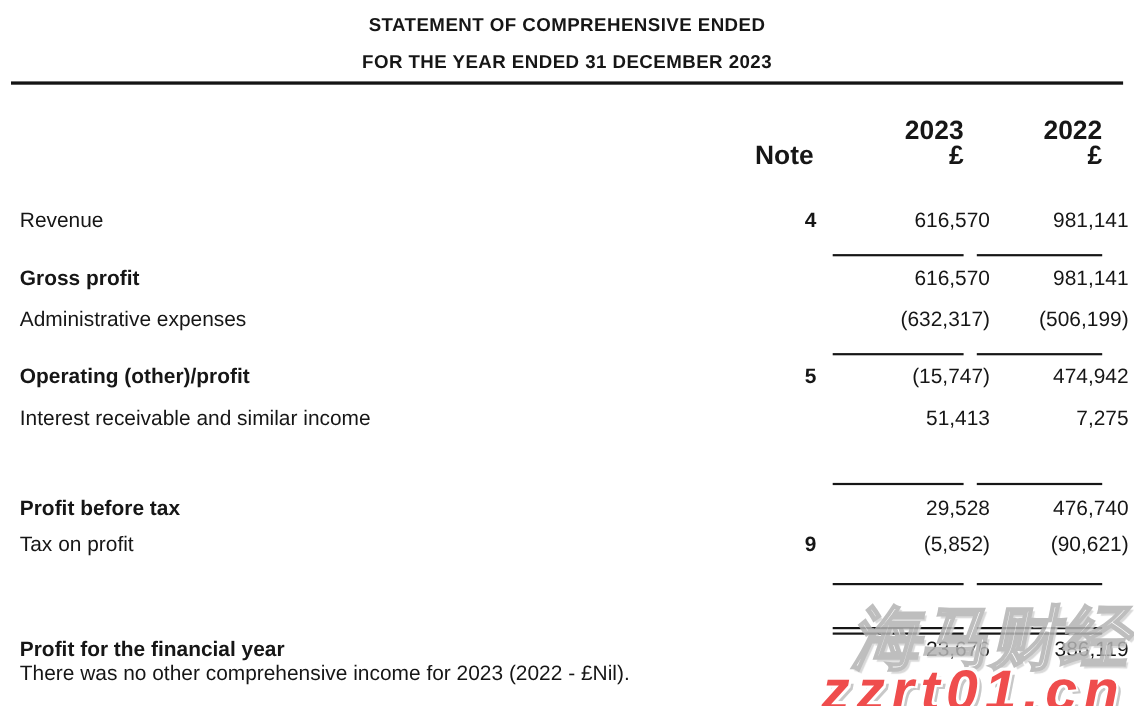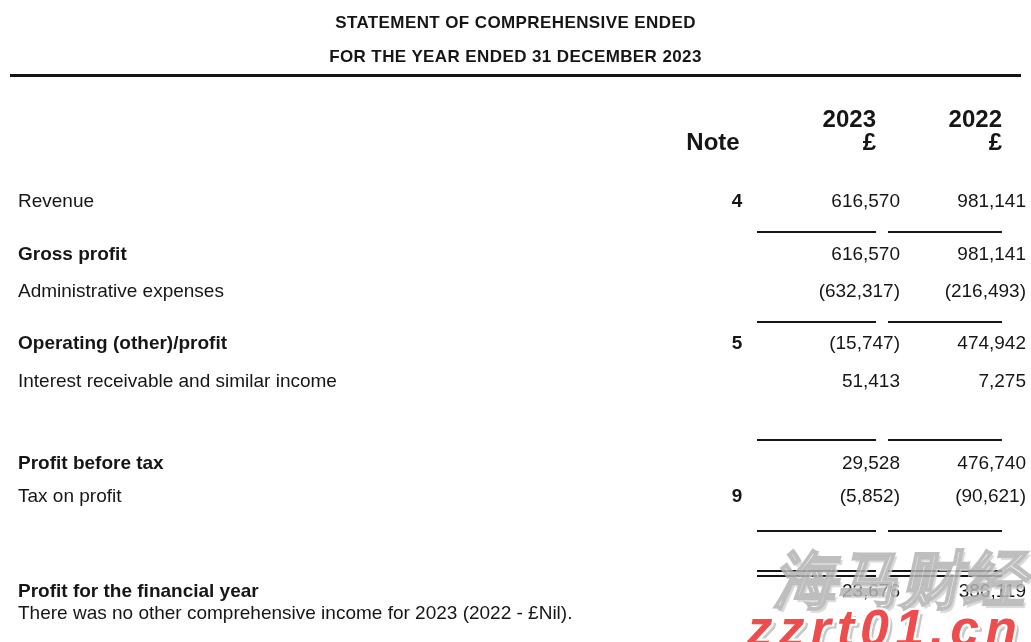--- a/index.html
+++ b/index.html
@@ -77,21 +77,21 @@
 
   <div class="row" style="top:243px;text-align:center;">
     <span class="lbl bold">Gross profit</span>
     <span class="v1">616,570</span>
     <span class="v2">981,141</span>
   </div>
 
   <div class="row" style="top:280px;">
     <span class="lbl">Administrative expenses</span>
     <span class="v1">(632,317)</span>
-    <span class="v2">(216,493)</span>
+    <span class="v2">(506,199)</span>
   </div>
 
   <div class="crule c1" style="top:321px;"></div>
   <div class="crule c2" style="top:321px;"></div>
 
   <div class="row" style="top:332px;">
     <span class="lbl bold">Operating (other)/profit</span>
     <span class="note">5</span>
     <span class="v1">(15,747)</span>
     <span class="v2">474,942</span>

